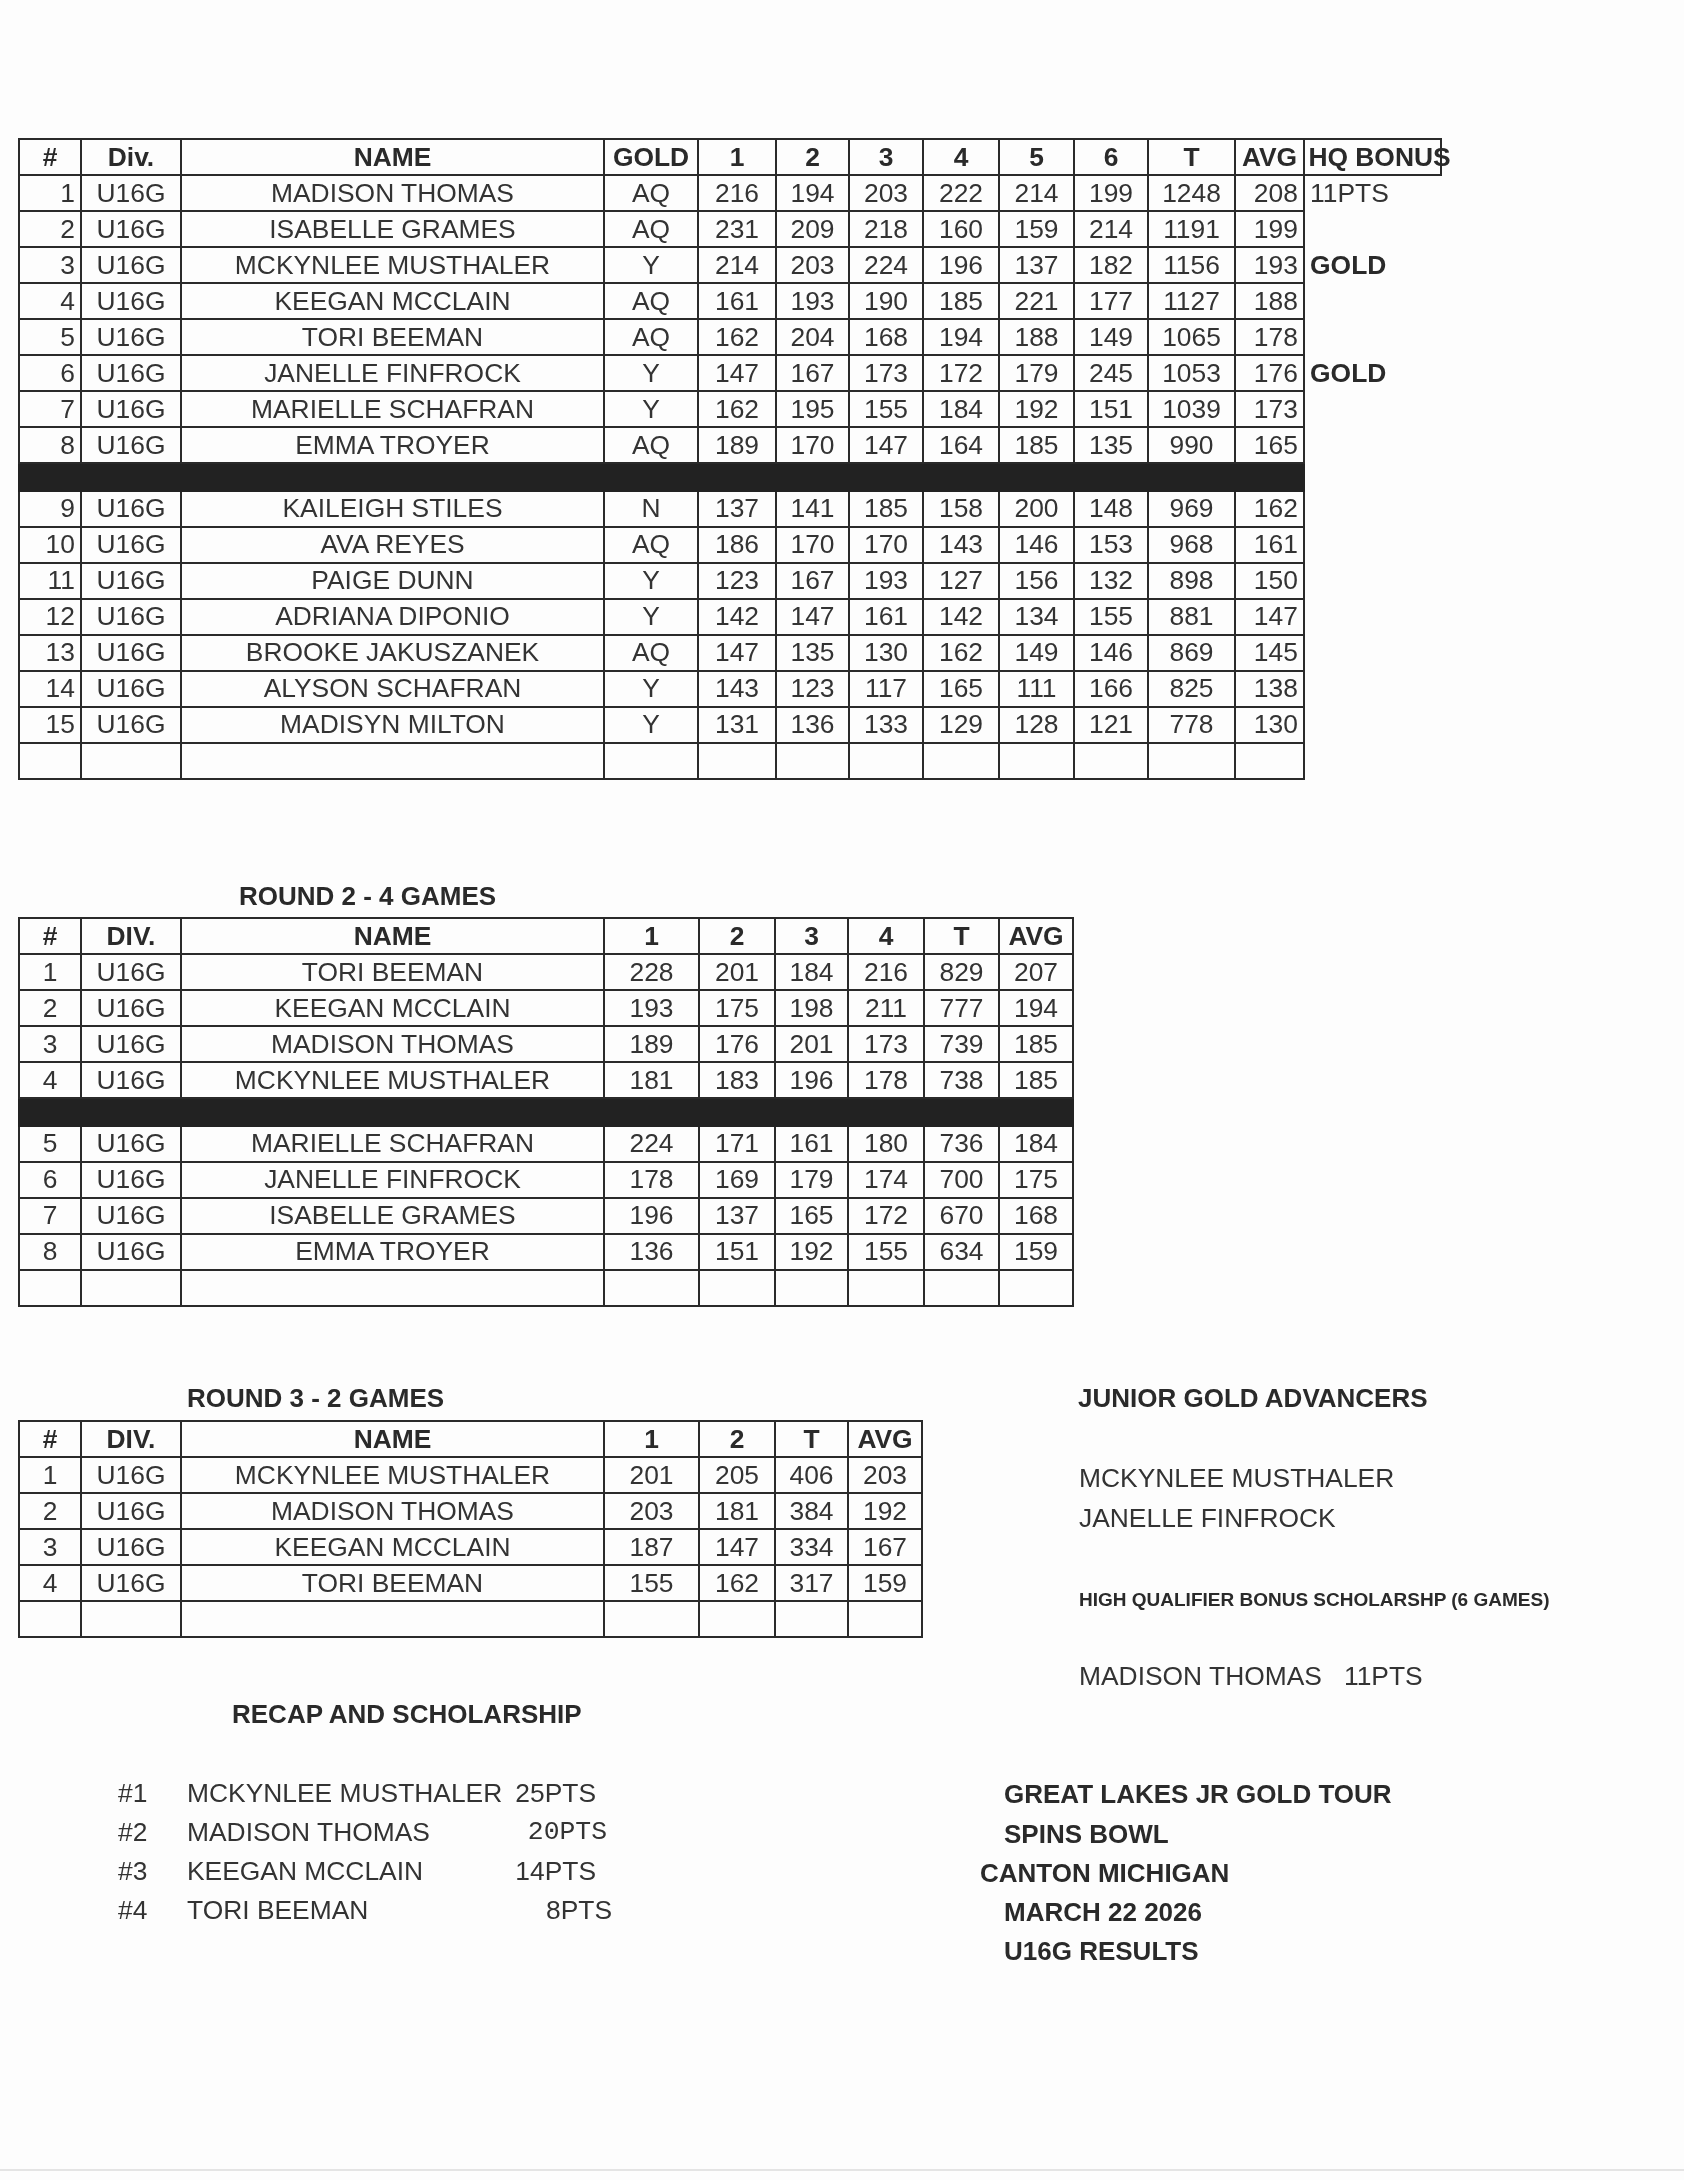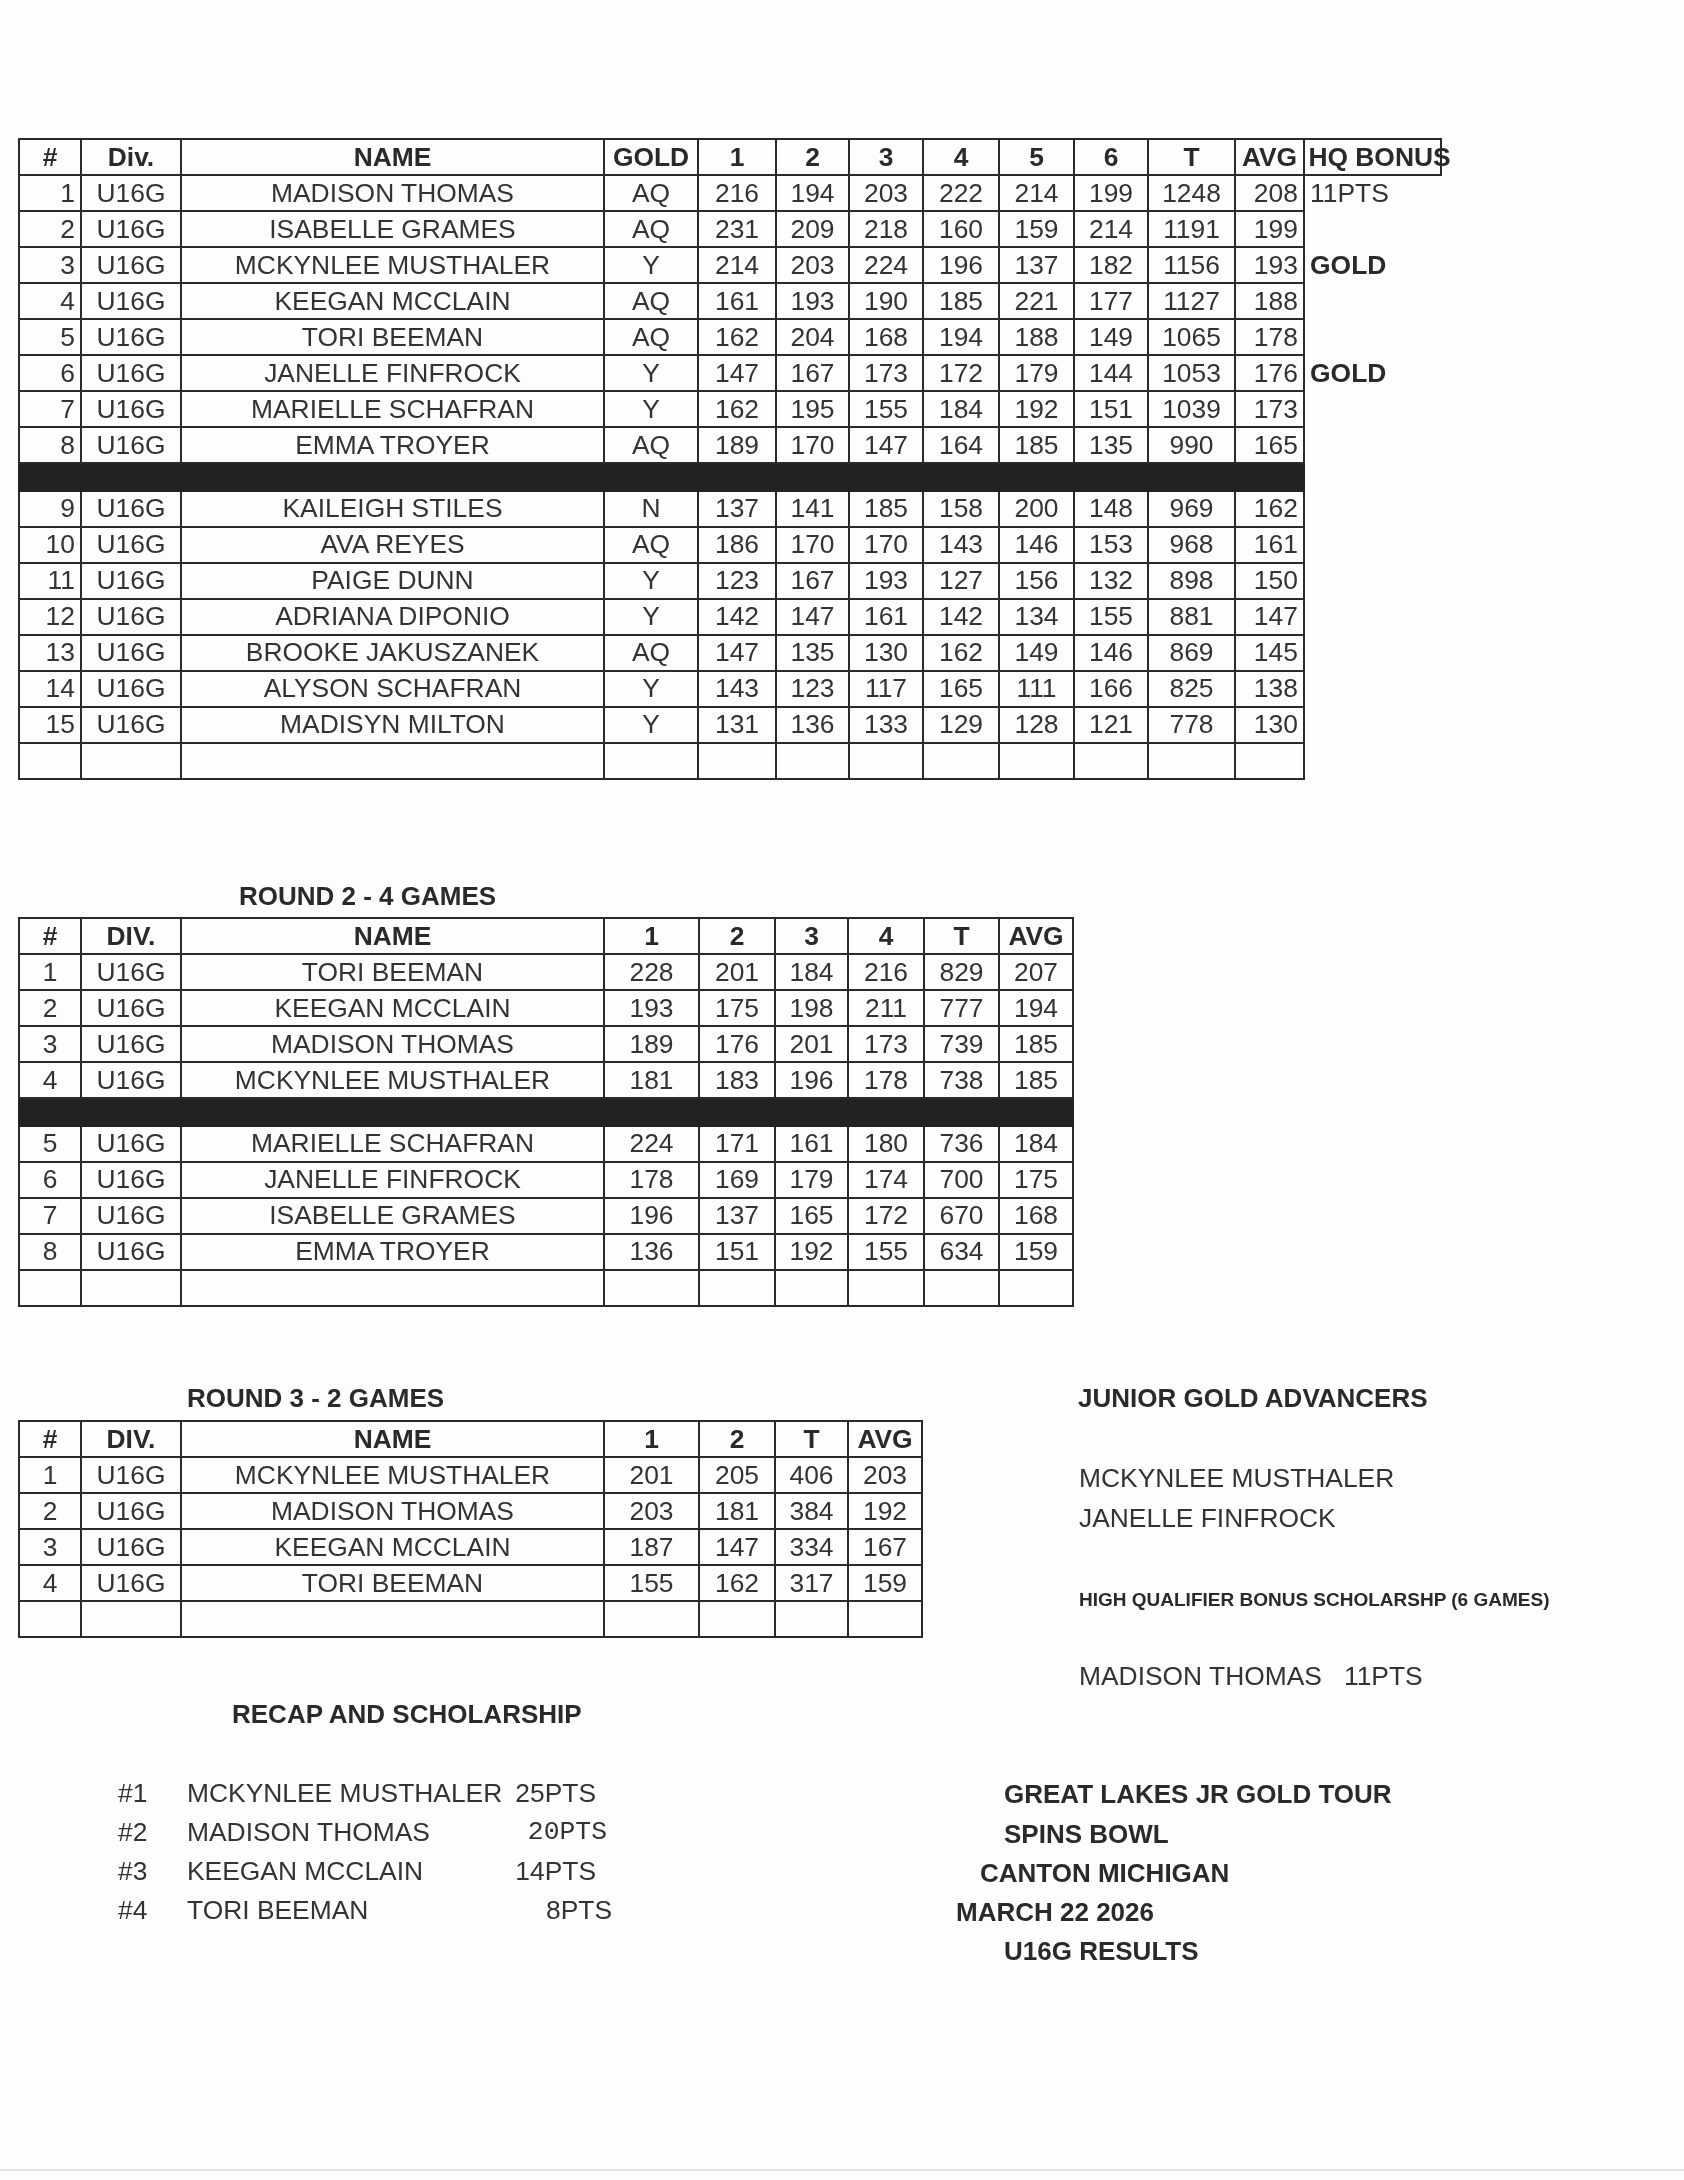--- a/index.html
+++ b/index.html
@@ -136,21 +136,21 @@
       <tr>
         <td class="r">6</td>
         <td class="c">U16G</td>
         <td class="c">JANELLE FINFROCK</td>
         <td class="c">Y</td>
         <td class="c">147</td>
         <td class="c">167</td>
         <td class="c">173</td>
         <td class="c">172</td>
         <td class="c">179</td>
-        <td class="c">144</td>
+        <td class="c">245</td>
         <td class="c">1053</td>
         <td class="r">176</td>
         <td class="bonus gold">GOLD</td>
       </tr>
       <tr>
         <td class="r">7</td>
         <td class="c">U16G</td>
         <td class="c">MARIELLE SCHAFRAN</td>
         <td class="c">Y</td>
         <td class="c">162</td>
@@ -545,17 +545,17 @@
     <div class="abs txt" style="left: 0px; top: 1895px; width: 613px; height: 34px;">
       <span style="position: absolute; left: 118px;">#4</span>
       <span style="position: absolute; left: 187px;">TORI BEEMAN</span>
       <span style="position: absolute; right: 1px;">8PTS</span>
     </div>
   </div>
 
 <div class="abs title" style="left:1004px; top:1779px;text-align:right;">GREAT LAKES JR GOLD TOUR</div>
 <div class="abs title" style="left:1004px; top:1819px;">SPINS BOWL</div>
 <div class="abs title" style="left:980px; top:1858px;">CANTON MICHIGAN</div>
-<div class="abs title" style="left:956px; top:1897px;">MARCH 22 2026</div>
+<div class="abs title" style="left:1004px; top:1897px;">MARCH 22 2026</div>
 <div class="abs title" style="left:1004px; top:1936px;">U16G RESULTS</div>
 
 <div class="footer-line"></div>
 
 
 </body></html>

